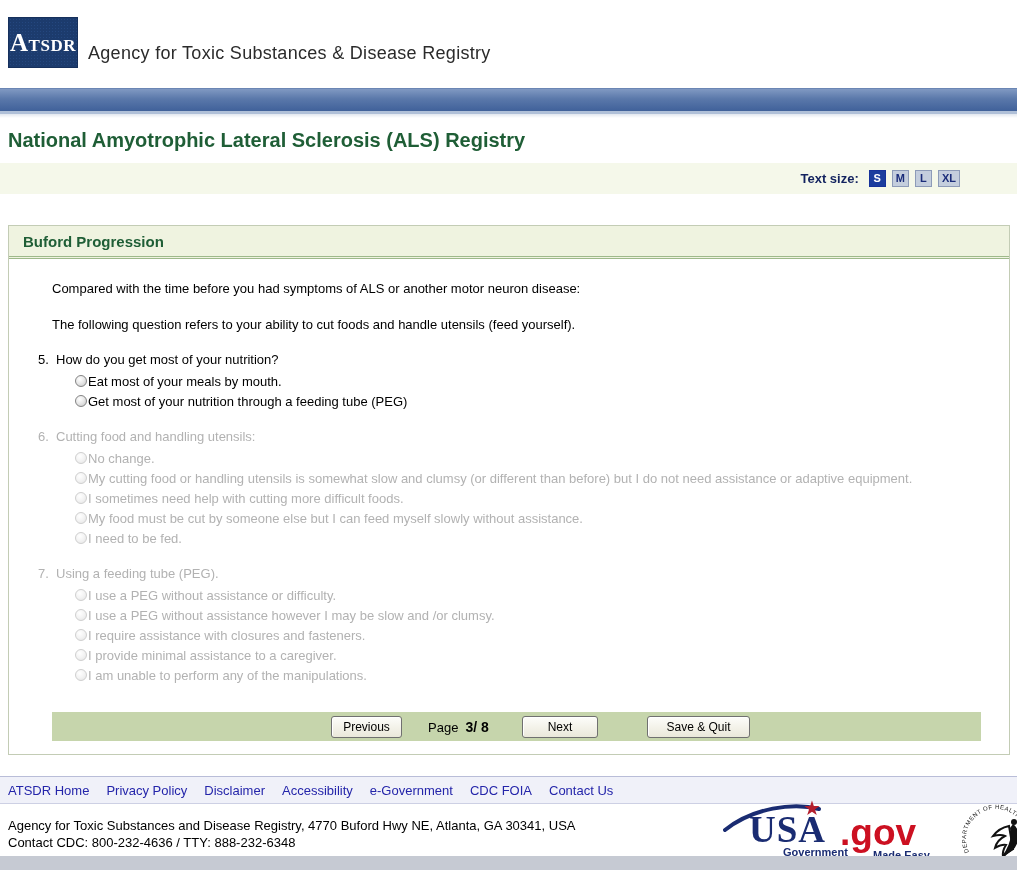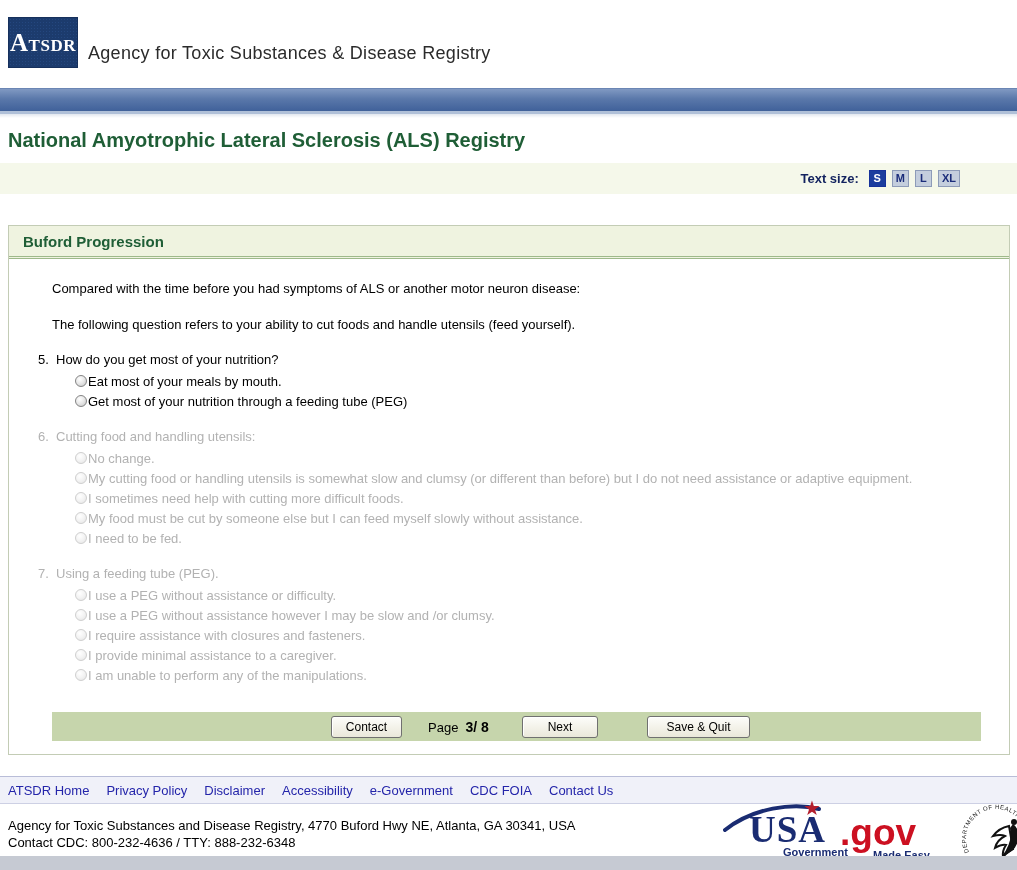--- a/index.html
+++ b/index.html
@@ -243,21 +243,21 @@
             <span class="opt-label">I provide minimal assistance to a caregiver.</span>
           </div>
           <div class="option">
             <span class="radio"></span>
             <span class="opt-label">I am unable to perform any of the manipulations.</span>
           </div>
         </div>
       </div>
 
       <div class="nav-bar">
-        <button class="btn nav-prev">Contact</button>
+        <button class="btn nav-prev">Previous</button>
         <span class="nav-page"><span class="page-label">Page</span><span class="page-value">3/ 8</span></span>
         <button class="btn nav-next">Next</button>
         <button class="btn nav-save">Save &amp; Quit</button>
       </div>
 
     </div>
   </div>
 
   <div class="footer-links">
     <a>ATSDR Home</a>

